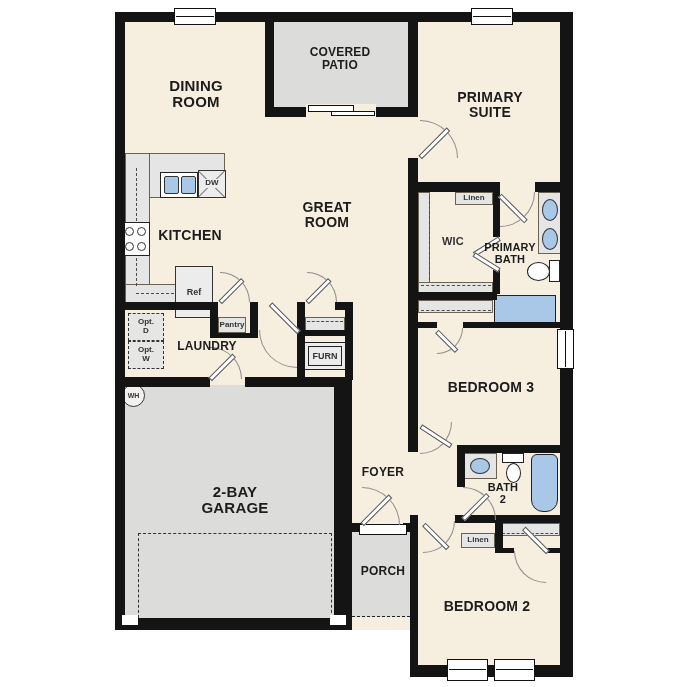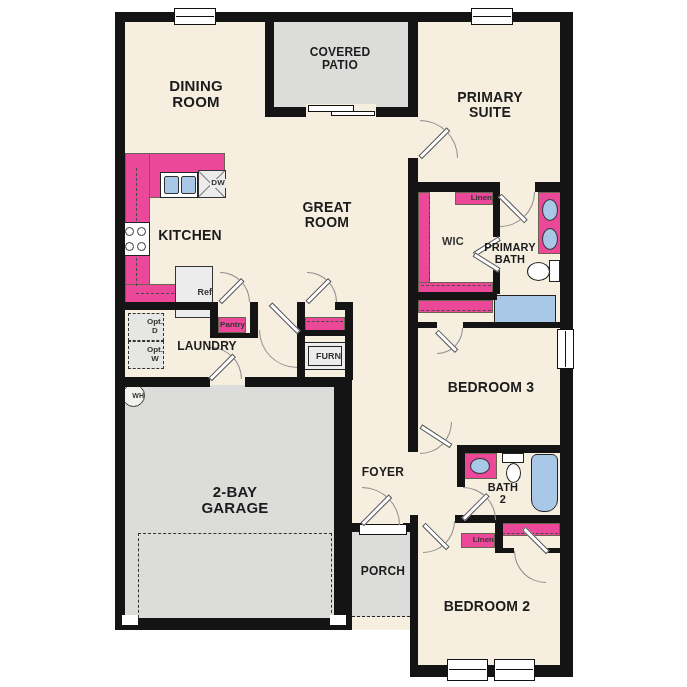--- a/index.html
+++ b/index.html
@@ -1,40 +1,40 @@
 <!DOCTYPE html>
 <html><head>
 <meta charset="utf-8">
 <style>
   html,body{margin:0;padding:0;background:#fff;}
   .plan{position:relative;width:687px;height:687px;background:#ffffff;overflow:hidden;
         font-family:"Liberation Sans",sans-serif;}
   .floor{position:absolute;background:#f6eedf;}
   .gray{position:absolute;background:#dcdcda;}
   .wall{position:absolute;background:#141414;}
-  .tan{position:absolute;background:#ec4899;border:1px solid #6b6252;box-sizing:border-box;}
+  .tan{position:absolute;background:#e5e5e5;border:1px solid #6b6252;box-sizing:border-box;}
   .fix{position:absolute;background:#ececec;border:1.5px solid #333;box-sizing:border-box;}
   .whitebox{position:absolute;background:#fff;border:1.2px solid #222;box-sizing:border-box;}
   .blue{position:absolute;background:#a9c7e6;border:1.2px solid #333;box-sizing:border-box;}
   .win{position:absolute;background:#fff;border:1.5px solid #111;box-sizing:border-box;}
   .dash{position:absolute;border-top:1.2px dashed #4a4a4a;}
   .dashv{position:absolute;border-left:1.2px dashed #4a4a4a;}
   .arc{position:absolute;box-sizing:border-box;border:1.4px solid #8d8d8d;background:transparent;}
   .q-tr{border-left:none;border-bottom:none;border-top-right-radius:100% 100%;}
   .q-br{border-left:none;border-top:none;border-bottom-right-radius:100% 100%;}
   .q-bl{border-right:none;border-top:none;border-bottom-left-radius:100% 100%;}
   .leaf{position:absolute;height:2.5px;background:#fff;border:1px solid #555;transform-origin:0 50%;}
   .leaf-r{position:absolute;height:2.5px;background:#fff;border:1px solid #555;transform-origin:100% 50%;}
   .lbl{position:absolute;font-weight:bold;color:#1c1c1c;text-align:center;line-height:1.05;letter-spacing:.2px;}
   .f15{font-size:15px;} .f14{font-size:14px;} .f12{font-size:12px;} .f11{font-size:11px;}
   .f9{font-size:9px;font-weight:bold;color:#333;} .f8{font-size:8px;font-weight:bold;color:#333;line-height:1.1;}
   .f7{font-size:7px;font-weight:bold;color:#333;}
   .xline{position:absolute;height:1px;background:#777;transform-origin:0 50%;}
   .circle{position:absolute;border:1.4px solid #333;border-radius:50%;box-sizing:border-box;background:#fff;}
-  .center{display:flex;align-items:center;justify-content:flex-end;}
+  .center{display:flex;align-items:center;justify-content:center;}
 </style>
 </head>
 <body>
 
 <div class="plan">
 
   <div class="floor" style="left:115px;top:12px;width:458px;height:618px;"></div>
   <div class="floor" style="left:410px;top:630px;width:163px;height:47px;"></div>
   <div class="gray" style="left:274px;top:16px;width:134px;height:93px;"></div>
   <div class="gray" style="left:125px;top:385px;width:209px;height:233px;"></div>

